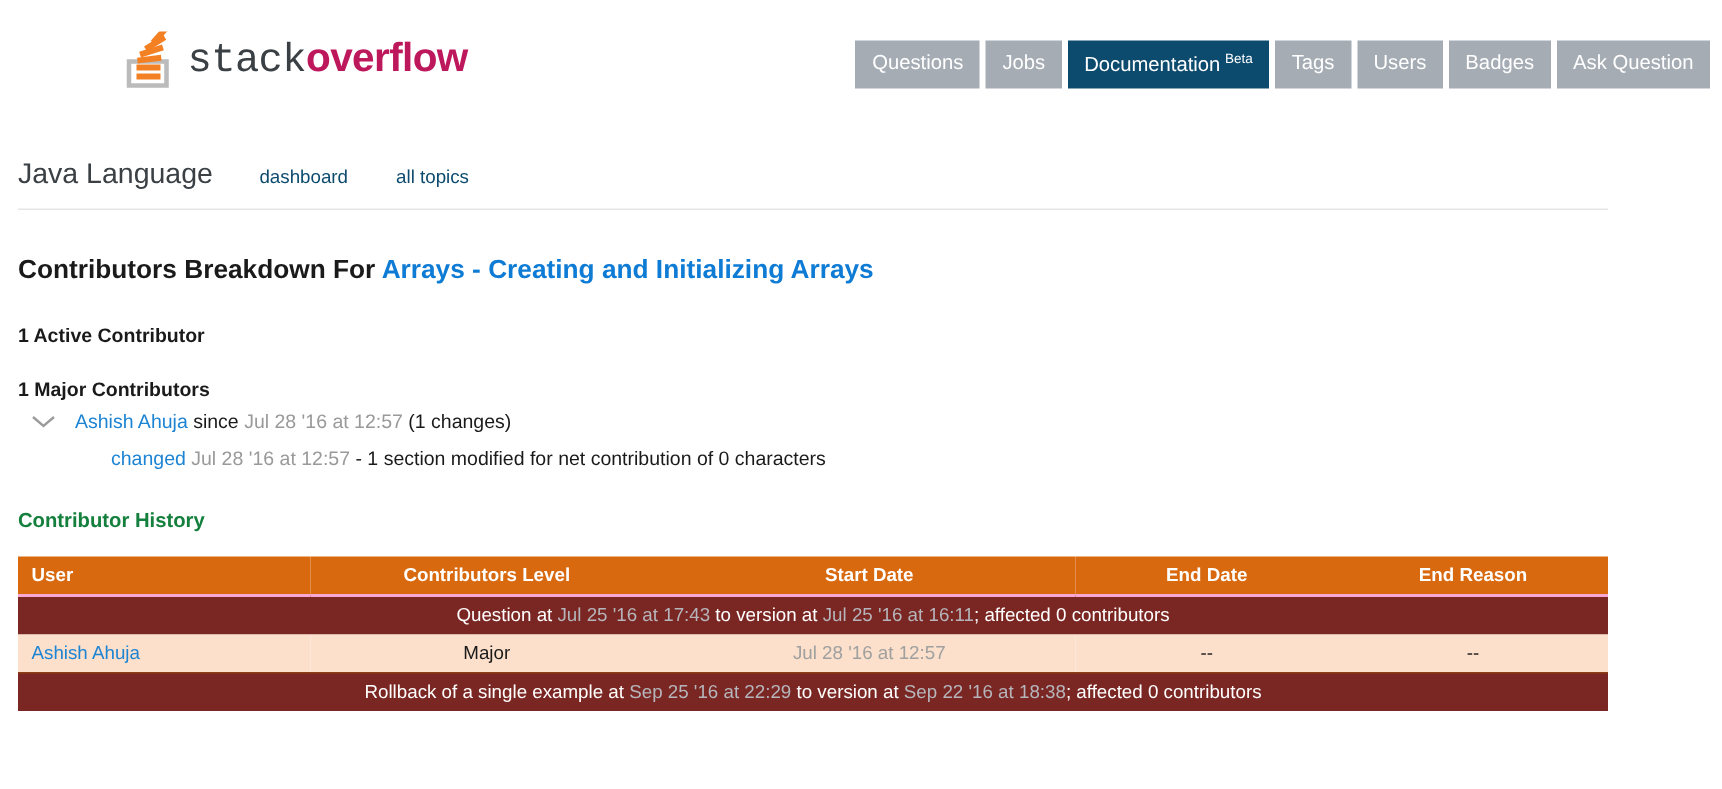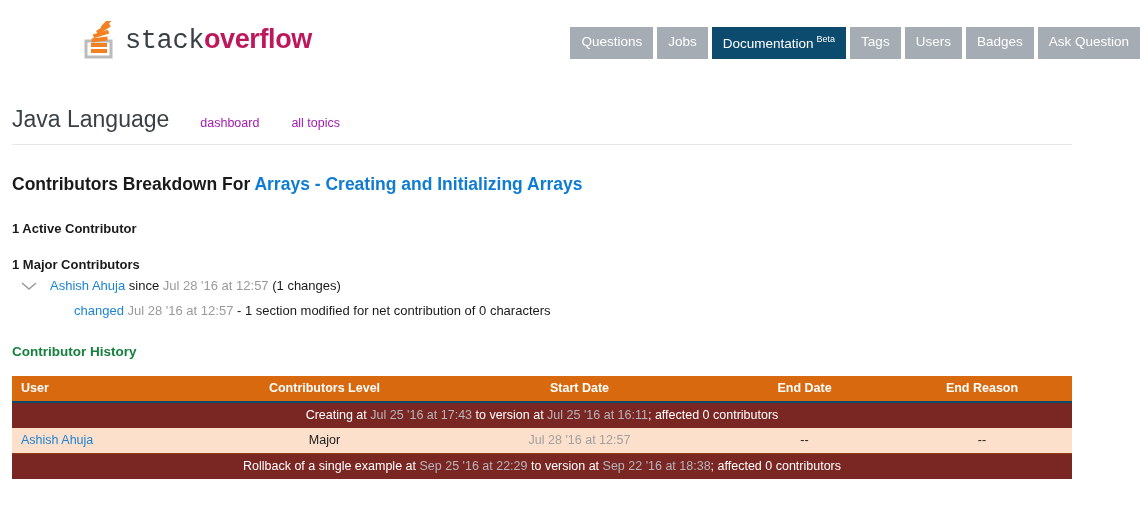--- a/index.html
+++ b/index.html
@@ -71,27 +71,27 @@
   
   .crumb-wrap {
     margin: 26px 0 0 12px;
     width: 1060px;
     padding-bottom: 11px;
     border-bottom: 1px solid #e4e6e8;
     display: flex;
     align-items: baseline;
   }
   .crumb-title {
-    font-size: 23px;
+    font-size: 19px;
     color: #3b4045;
     font-weight: normal;
   }
   .crumb-link {
     font-size: 12.5px;
-    color: #a21caf;
+    color: #0c4a6e;
     margin-left: 31px;
     cursor: pointer;
     text-decoration: none;
   }
   .crumb-link.second { margin-left: 32px; }
 
   
   .content { margin-left: 12px; width: 1060px; }
 
   h1.page-title {
@@ -162,21 +162,21 @@
     border-collapse: collapse;
     table-layout: fixed;
   }
   table.history th {
     background: #d9690f;
     color: #ffffff;
     font-size: 12.5px;
     font-weight: bold;
     text-align: center;
     padding: 5px 0 6px 0;
-    border-bottom: 2px solid #0c4a6e;
+    border-bottom: 2px solid #f9a8d4;
   }
   table.history th.first { text-align: left; padding-left: 9px; }
   td.cell {
     background: #fce0cb;
     font-size: 12.5px;
     color: #1a1a1a;
     padding: 5px 0 6px 0;
     text-align: center;
     border-bottom: 1px solid #8c3d12;
   }
@@ -270,21 +270,21 @@
       <tr>
         <th class="first">User</th>
         <th>Contributors Level</th>
         <th>Start Date</th>
         <th>End Date</th>
         <th>End Reason</th>
       </tr>
     </thead>
     <tbody>
       <tr class="rollback">
-        <td colspan="5"><span>Creating at </span><span class="rb-date">Jul 25 '16 at 17:43</span><span> to version at </span><span class="rb-date">Jul 25 '16 at 16:11</span><span>; affected 0 contributors</span></td>
+        <td colspan="5"><span>Question at </span><span class="rb-date">Jul 25 '16 at 17:43</span><span> to version at </span><span class="rb-date">Jul 25 '16 at 16:11</span><span>; affected 0 contributors</span></td>
       </tr>
       <tr>
         <td class="cell first"><a class="user-link">Ashish Ahuja</a></td>
         <td class="cell">Major</td>
         <td class="cell"><span class="date">Jul 28 '16 at 12:57</span></td>
         <td class="cell">--</td>
         <td class="cell">--</td>
       </tr>
       <tr class="rollback">
         <td colspan="5"><span>Rollback of a single example at </span><span class="rb-date">Sep 25 '16 at 22:29</span><span> to version at </span><span class="rb-date">Sep 22 '16 at 18:38</span><span>; affected 0 contributors</span></td>

